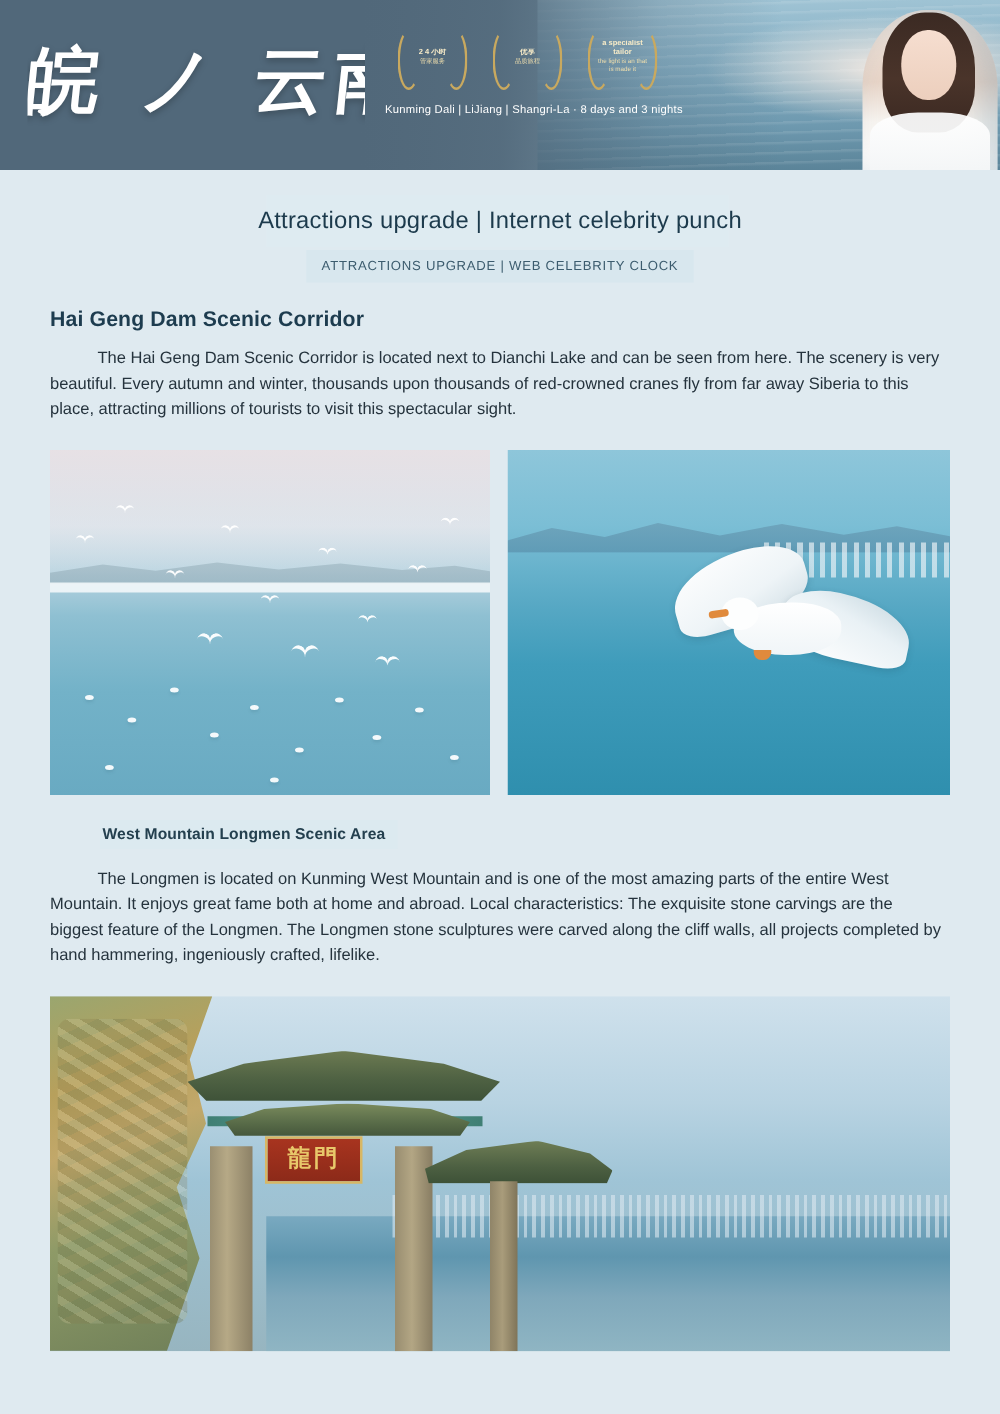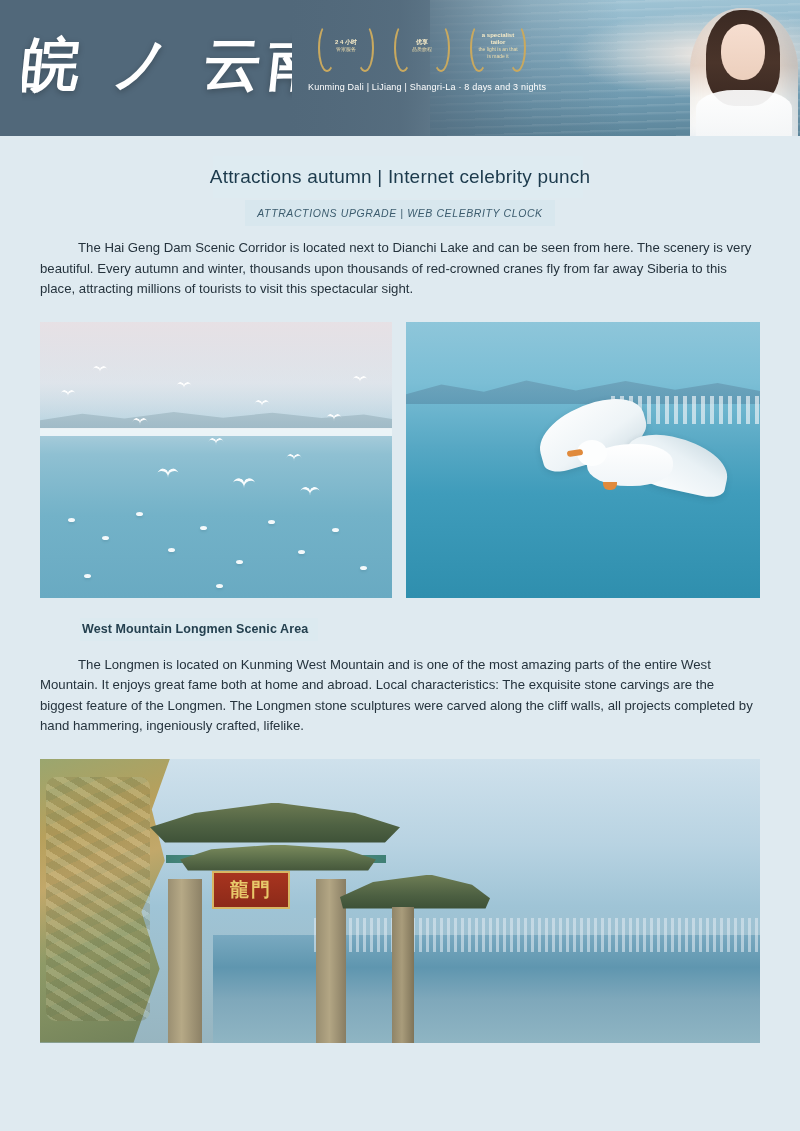--- a/index.html
+++ b/index.html
@@ -166,21 +166,20 @@
   }
   .sub-title {
     position: absolute;
     left: 0; top: 44px;
     width: 800px;
     text-align: center;
     font-size: 10.5px;
     color: #3c5c6e;
     line-height: 26px;
     letter-spacing: 0.6px;
-    font-style: italic;
   }
 
   
   .content {
     position: relative;
     padding: 0 40px;
   }
   .section-heading {
     font-size: 17px;
     color: #1d3c4f;
@@ -451,27 +450,28 @@
         <span>the light is an that is made it</span>
       </span>
     </div>
   </div>
 
   <div class="route">Kunming Dali | LiJiang | Shangri-La · 8 days and 3 nights</div>
 </div>
 
 <div class="title-band">
   <div class="title-plate"></div>
-  <div class="main-title">Attractions autumn | Internet celebrity punch</div>
+  <div class="main-title">Attractions upgrade | Internet celebrity punch</div>
   <div class="sub-plate"></div>
   <div class="sub-title">ATTRACTIONS UPGRADE | WEB CELEBRITY CLOCK</div>
 </div>
 
 <div class="content">
 
+  <h2 class="section-heading">Hai Geng Dam Scenic Corridor</h2>
   <p class="body-text">The Hai Geng Dam Scenic Corridor is located next to Dianchi Lake and can be seen from here. The scenery is very beautiful. Every autumn and winter, thousands upon thousands of red-crowned cranes fly from far away Siberia to this place, attracting millions of tourists to visit this spectacular sight.</p>
 
   <div class="img-row">
     <div class="photo photo-left">
       <div class="lake">
         <div class="sky-haze"></div>
         <div class="hills"></div>
         <div class="bridge"></div>
         <div class="bird" style="left:20px;  top:68px;"></div>
         <div class="bird" style="left:52px;  top:44px;"></div>

